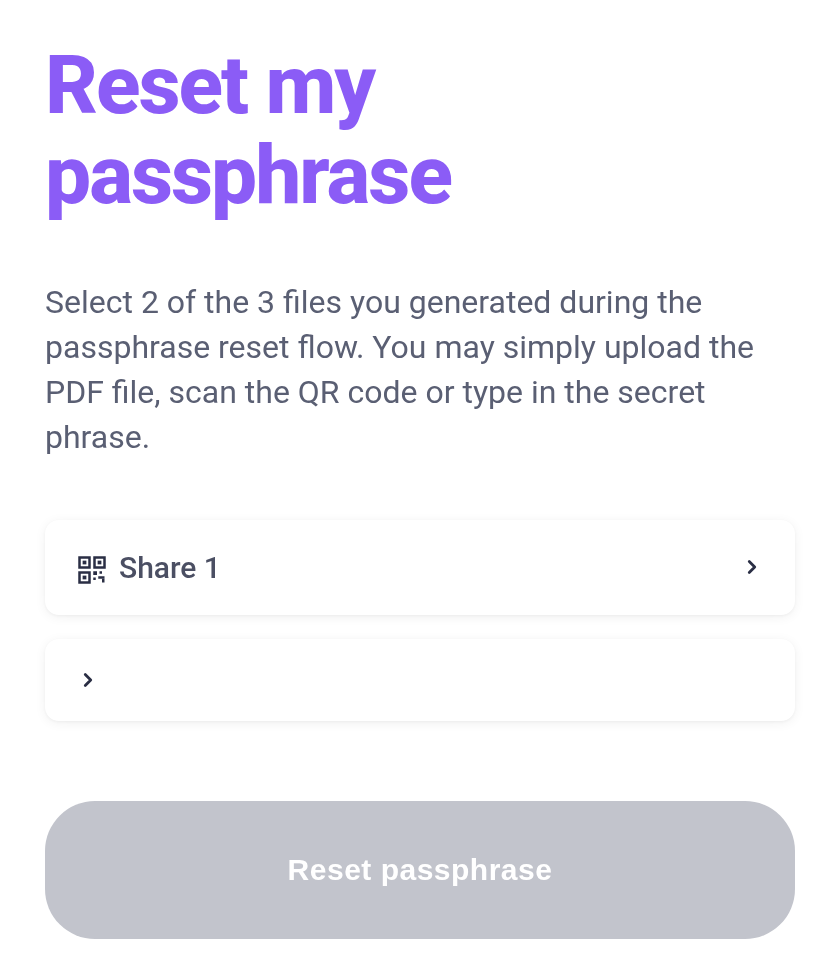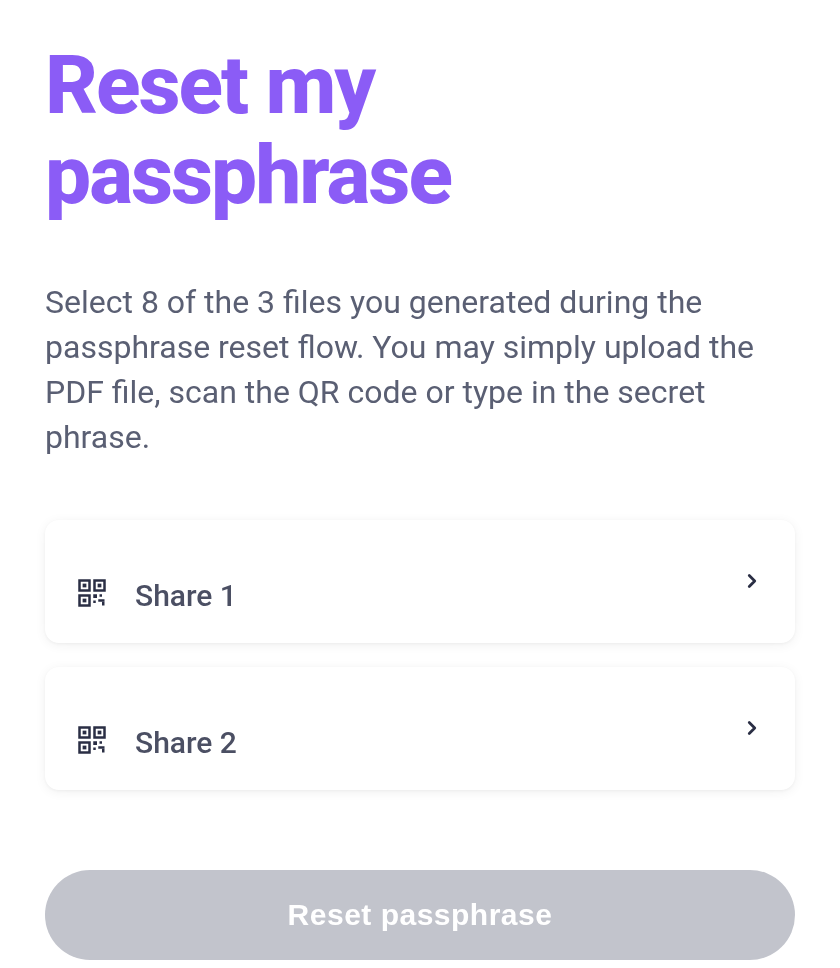--- a/index.html
+++ b/index.html
@@ -40,23 +40,22 @@
       border-radius: 14px;
       padding: 30px 32px;
       display: flex;
       align-items: center;
       justify-content: space-between;
       box-shadow: 0 2px 12px rgba(0,0,0,0.06), 0 1px 3px rgba(0,0,0,0.04);
       cursor: pointer;
     }
     .share-left {
       display: flex;
-      align-items: flex-start;
-      gap: 28px;
-      margin-top: 28px;
+      align-items: flex-end;
+      gap: 12px;
     }
     .qr-icon {
       width: 30px;
       height: 30px;
       color: #2a2e44;
       flex-shrink: 0;
     }
     .share-label {
       font-size: 30px;
       font-weight: 500;
@@ -67,35 +66,35 @@
       height: 22px;
       color: #2a2e44;
       flex-shrink: 0;
     }
     .reset-button {
       width: 100%;
       background: #c2c4cc;
       color: #ffffff;
       border: none;
       border-radius: 50px;
-      padding: 28px 0;
+      padding: 52px 0;
       font-size: 30px;
       font-weight: 700;
       cursor: pointer;
       letter-spacing: 0.5px;
     }
   </style>
 </head>
 <body>
 
 
 
 <h1 class="page-title">Reset my passphrase</h1>
 
-<p class="description">Select 8 of the 3 files you generated during the passphrase reset flow. You may simply upload the PDF file, scan the QR code or type in the secret phrase.</p>
+<p class="description">Select 2 of the 3 files you generated during the passphrase reset flow. You may simply upload the PDF file, scan the QR code or type in the secret phrase.</p>
 
 <div class="share-list">
 
   <div class="share-item">
     <div class="share-left">
       <span class="qr-icon">
         <svg viewBox="0 0 24 24" fill="currentColor">
           <rect x="2" y="2" width="8" height="8" fill="none" stroke="currentColor" stroke-width="2"></rect>
           <rect x="4.5" y="4.5" width="3" height="3" fill="currentColor"></rect>
           <rect x="14" y="2" width="8" height="8" fill="none" stroke="currentColor" stroke-width="2"></rect>
@@ -112,38 +111,20 @@
       <span class="share-label">Share 1</span>
     </div>
     <span class="chevron-icon">
       <svg viewBox="0 0 24 24" fill="none" stroke="currentColor" stroke-width="3" stroke-linecap="round" stroke-linejoin="round">
         <polyline points="9 18 15 12 9 6"></polyline>
       </svg>
     </span>
   </div>
 
   <div class="share-item">
-    <div class="share-left">
-      <span class="qr-icon">
-        <svg viewBox="0 0 24 24" fill="currentColor">
-          <rect x="2" y="2" width="8" height="8" fill="none" stroke="currentColor" stroke-width="2"></rect>
-          <rect x="4.5" y="4.5" width="3" height="3" fill="currentColor"></rect>
-          <rect x="14" y="2" width="8" height="8" fill="none" stroke="currentColor" stroke-width="2"></rect>
-          <rect x="16.5" y="4.5" width="3" height="3" fill="currentColor"></rect>
-          <rect x="2" y="14" width="8" height="8" fill="none" stroke="currentColor" stroke-width="2"></rect>
-          <rect x="4.5" y="16.5" width="3" height="3" fill="currentColor"></rect>
-          <rect x="13" y="13" width="3" height="3" fill="currentColor"></rect>
-          <rect x="18" y="13" width="2" height="2" fill="currentColor"></rect>
-          <rect x="13" y="18" width="2" height="2" fill="currentColor"></rect>
-          <rect x="17" y="17" width="5" height="2" fill="currentColor"></rect>
-          <rect x="20" y="19" width="2" height="3" fill="currentColor"></rect>
-        </svg>
-      </span>
-      <span class="share-label">Share 2</span>
-    </div>
     <span class="chevron-icon">
       <svg viewBox="0 0 24 24" fill="none" stroke="currentColor" stroke-width="3" stroke-linecap="round" stroke-linejoin="round">
         <polyline points="9 18 15 12 9 6"></polyline>
       </svg>
     </span>
   </div>
 
 </div>
 
 <button class="reset-button">Reset passphrase</button>

